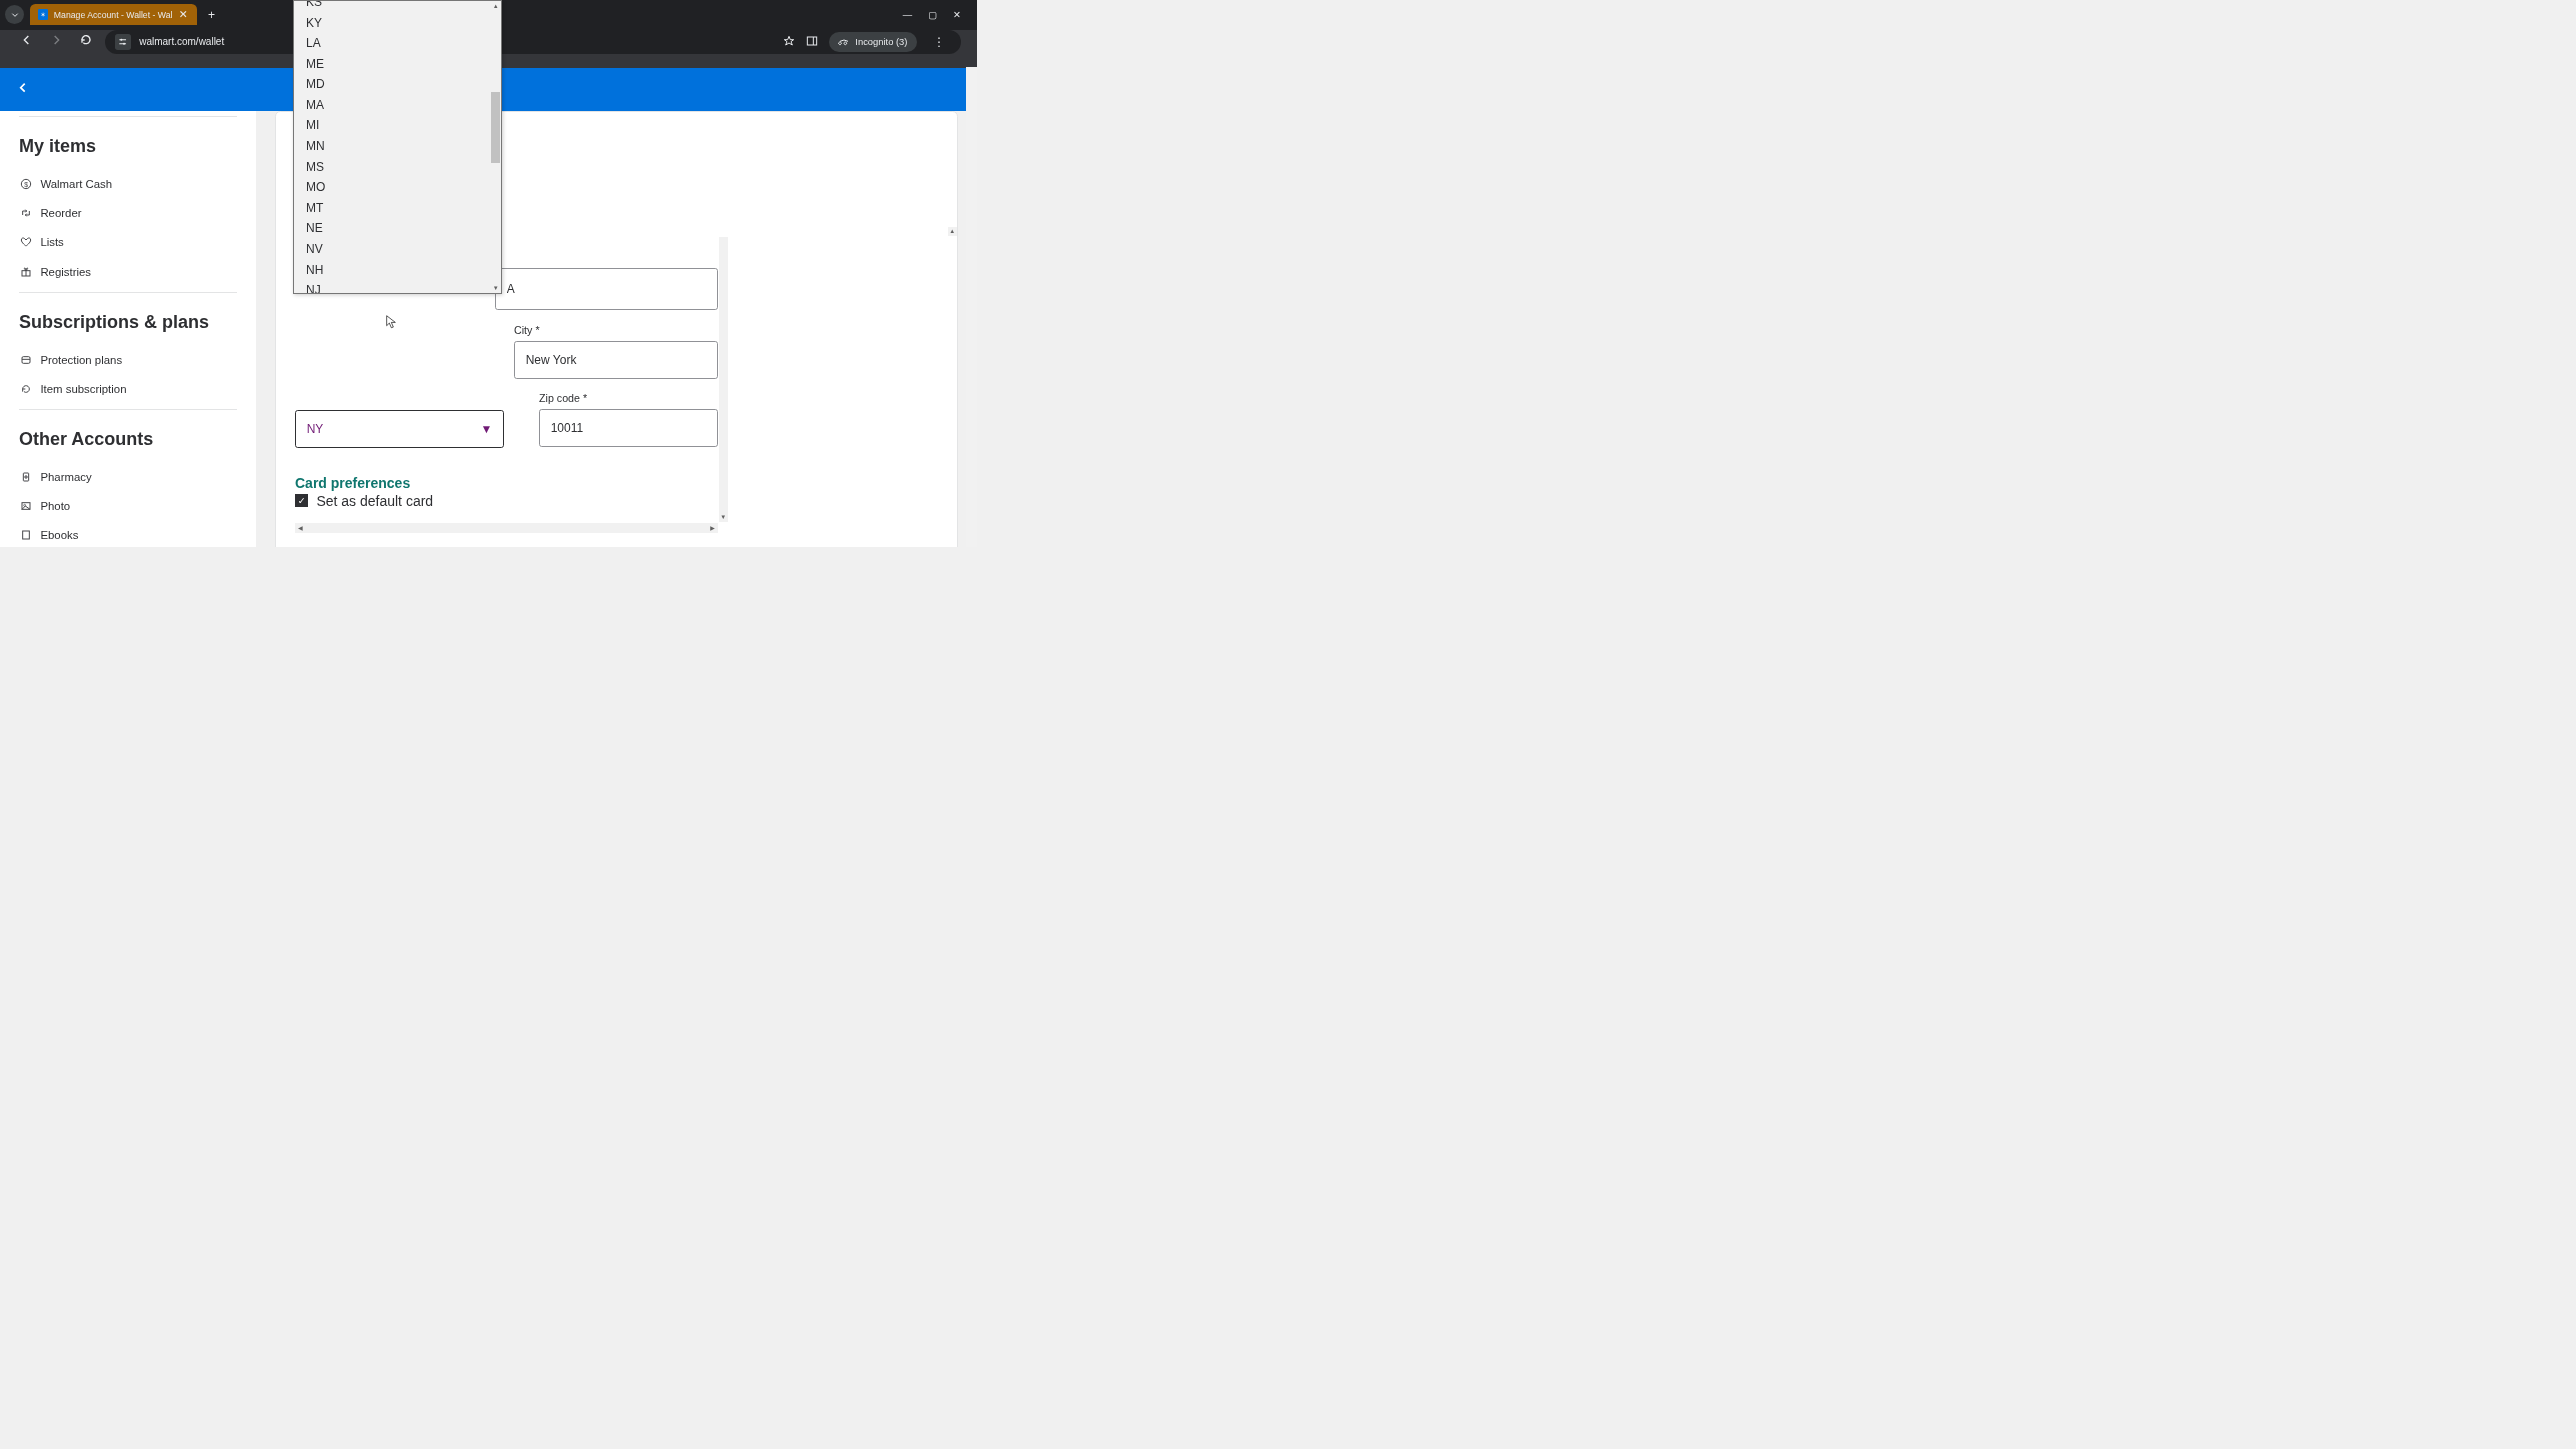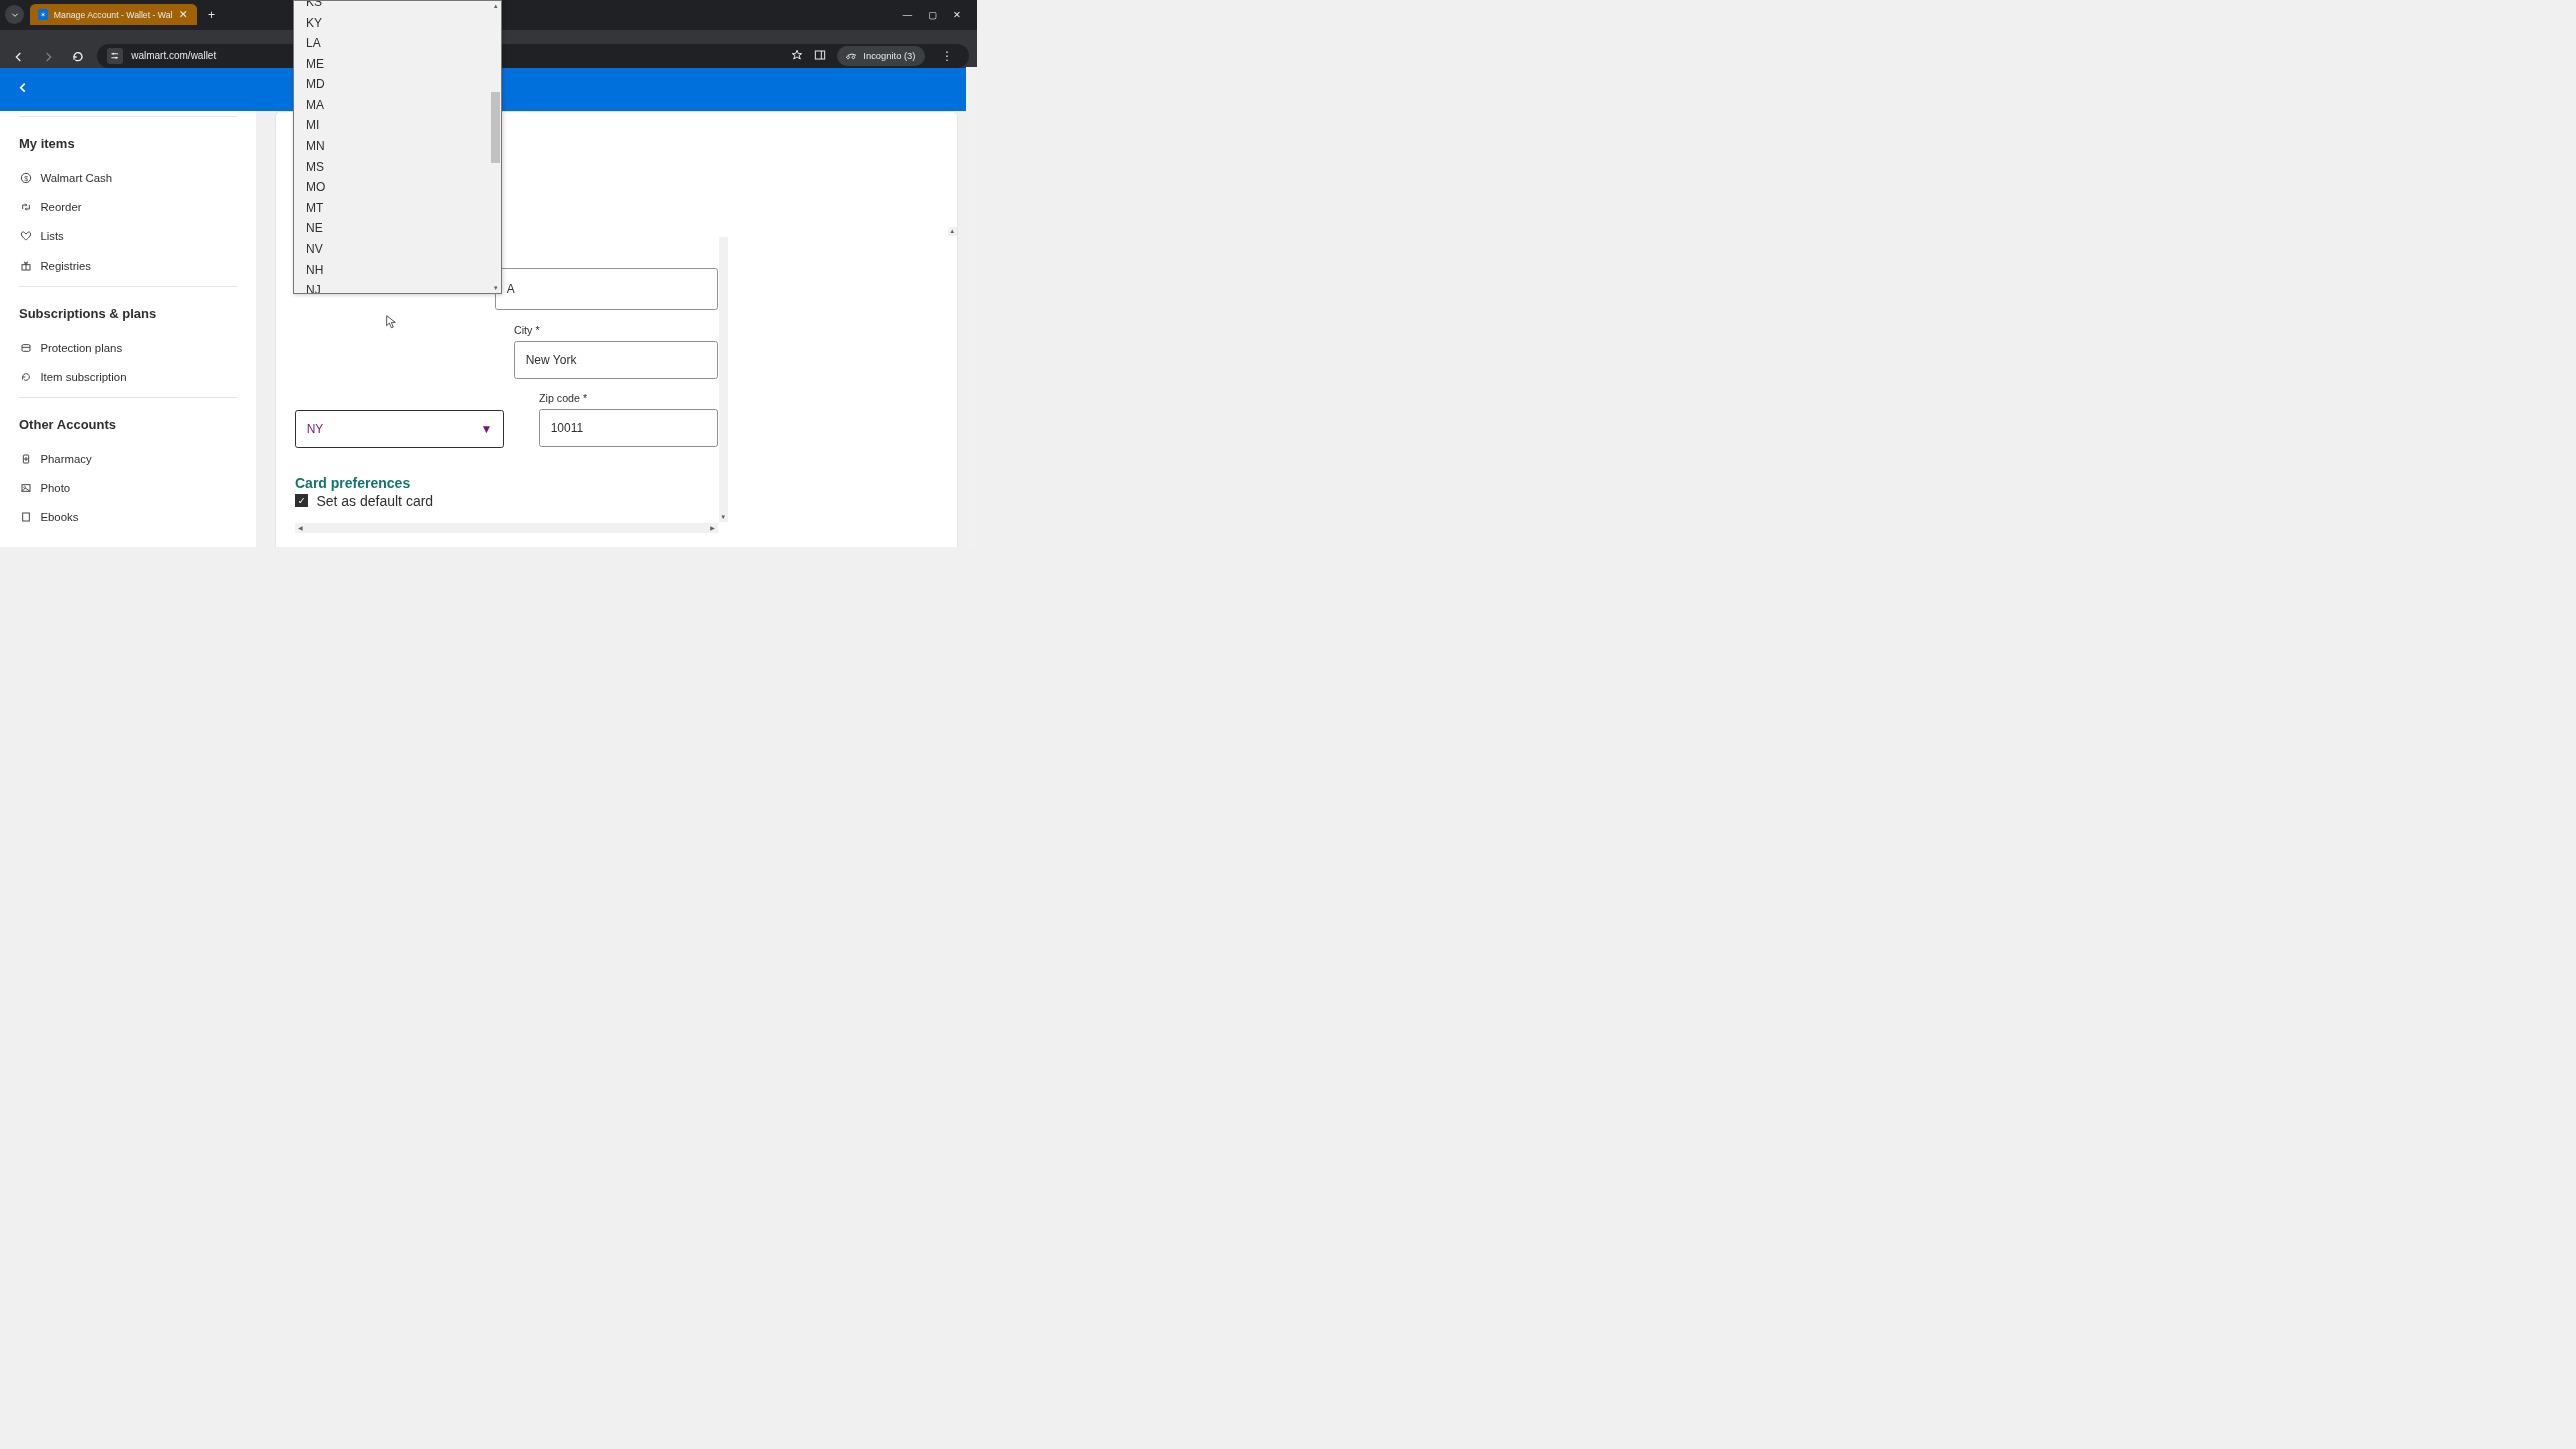--- a/index.html
+++ b/index.html
@@ -10,38 +10,38 @@
 .tab-bar { height: 29.5px; display: flex; align-items: center; padding: 0 5.4px; background: #202124; }
 .tab-dropdown { width: 19px; height: 19px; border-radius: 50%; background: #3c4043; display: flex; align-items: center; justify-content: center; margin-right: 5.4px; cursor: pointer; }
 .tab { display: flex; align-items: center; background: #a16207; padding: 5.4px 8px; border-radius: 5.4px 5.4px 0 0; min-width: 161px; gap: 5.4px; }
 .tab-favicon { width: 10.7px; height: 10.7px; background: #0071dc; border-radius: 1.3px; display: flex; align-items: center; justify-content: center; font-size: 6.7px; }
 .tab-title { font-size: 8.7px; color: #e8eaed; flex: 1; white-space: nowrap; overflow: hidden; text-overflow: ellipsis; }
 .tab-close { width: 10.7px; height: 10.7px; display: flex; align-items: center; justify-content: center; cursor: pointer; }
 .new-tab { width: 19px; height: 19px; display: flex; align-items: center; justify-content: center; margin-left: 5.4px; cursor: pointer; font-size: 12px; color: #e8eaed; }
 .window-controls { margin-left: auto; display: flex; gap: 16px; padding-right: 10.7px; }
 .window-controls span { cursor: pointer; color: #e8eaed; font-size: 9.4px; }
 
-.url-bar-row { height: 38px; display: flex; align-items: flex-end; padding: 0 8px; gap: 8px; background: #35363a; }
+.url-bar-row { height: 38px; display: flex; align-items: flex-start; padding: 0 16px; gap: 8px; background: #35363a; }
 .nav-btn { width: 21.5px; height: 21.5px; display: flex; align-items: center; justify-content: center; cursor: pointer; color: #e8eaed; border-radius: 50%; }
 .nav-btn.disabled { opacity: 0.4; }
 .url-bar { flex: 1; background: #202124; border-radius: 13.4px; height: 24px; display: flex; align-items: center; padding: 0 10.7px; gap: 8px; }
 .site-info { width: 16px; height: 16px; display: flex; align-items: center; justify-content: center; background: #3c4043; border-radius: 2.7px; }
 .url-text { color: #e8eaed; font-size: 10px; }
 .url-actions { margin-left: auto; display: flex; gap: 10.7px; align-items: center; }
 .incognito-badge { display: flex; align-items: center; gap: 5.4px; background: #3c4043; padding: 4px 9.4px; border-radius: 12px; font-size: 9.4px; }
 .kebab { font-size: 12px; cursor: pointer; padding: 0 5.4px; }
 
 
 .app-header { background: #0071dc; height: 43px; display: flex; align-items: center; padding: 0 16px; }
 .back-btn { color: white; font-size: 16px; cursor: pointer; }
 
 
 .main { display: flex; height: calc(100% - 110px); }
 .sidebar { width: 256px; background: #fff; padding: 0 19px; overflow: hidden; }
-.sidebar-section-title { font-size: 13px; font-weight: 700; color: #2e2f32; margin: 19px 0 12px; }
+.sidebar-section-title { font-size: 18px; font-weight: 700; color: #2e2f32; margin: 19px 0 12px; }
 .sidebar-item { display: flex; align-items: center; gap: 8px; padding: 8px 0; cursor: pointer; color: #2e2f32; font-size: 11.4px; }
 .sidebar-item .icon { width: 13.4px; height: 13.4px; display: flex; align-items: center; justify-content: center; color: #46474a; }
 .sidebar hr { border: none; border-top: 0.7px solid #e3e4e5; margin: 5.4px 0 0; }
 
 .content { flex: 1; background: #f0f0f0; padding: 0 19px; position: relative; }
 .card-panel { background: #fff; border: 0.7px solid #e3e4e5; border-radius: 5.4px; margin-top: 0; padding: 0; position: relative; height: 518px; }
 .scroll-arrow { position: absolute; right: 0; width: 9.4px; height: 9.4px; background: #f1f1f1; color: #606060; font-size: 6px; display: flex; align-items: center; justify-content: center; }
 .form-label { font-size: 10.7px; color: #2e2f32; margin-bottom: 5.4px; display: block; }
 .form-input { width: 100%; height: 38px; border: 0.7px solid #909196; border-radius: 2.7px; padding: 0 10.7px; font-size: 12px; color: #2e2f32; background: #fff; }
 .state-select-wrap { position: relative; }

